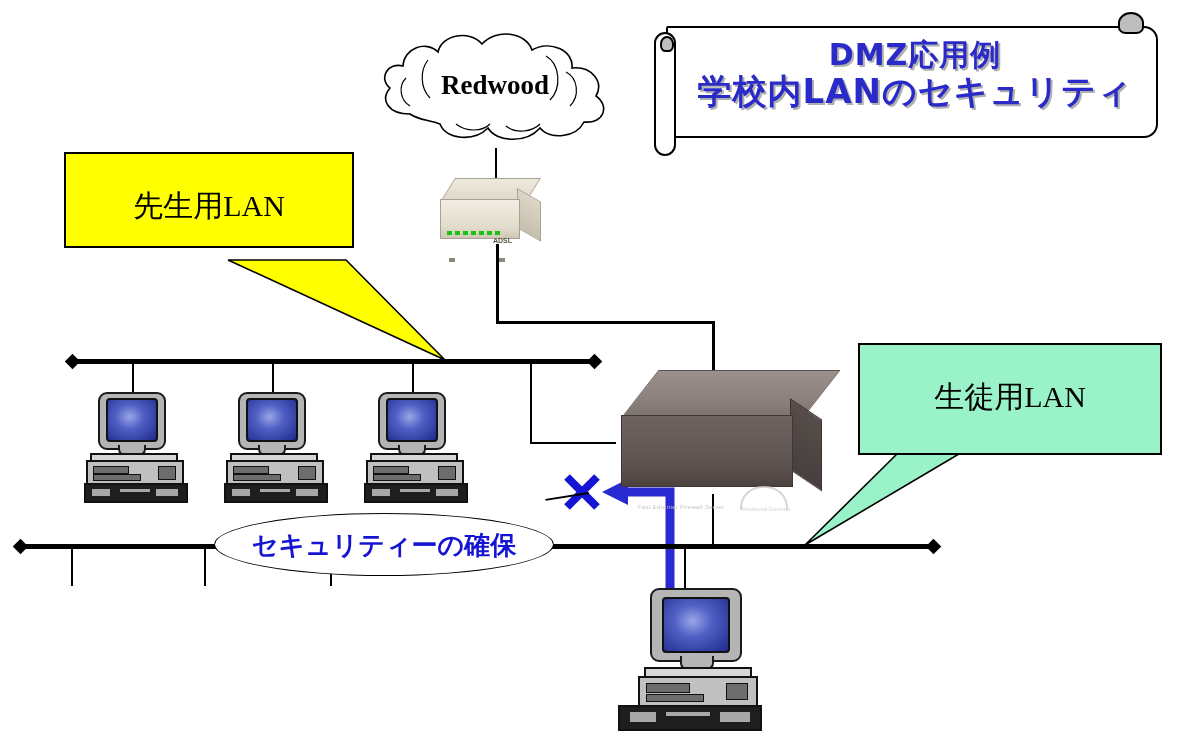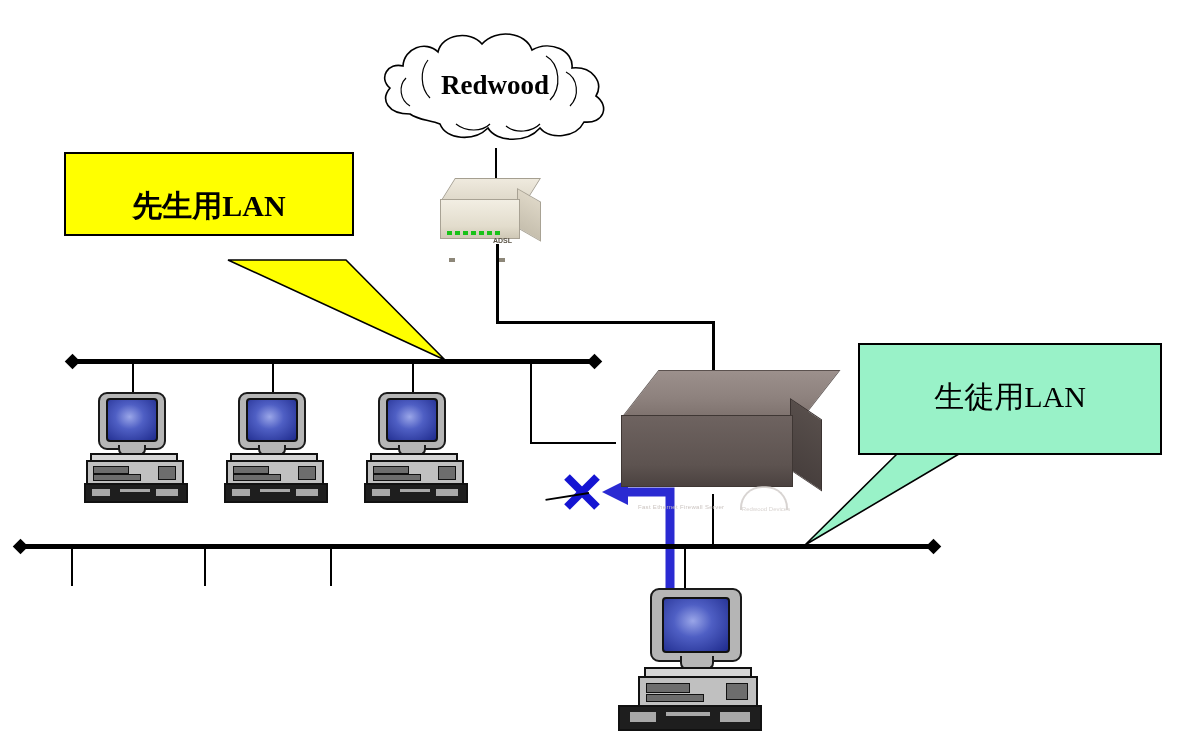--- a/index.html
+++ b/index.html
@@ -92,21 +92,21 @@
   
   .callout-text {
     position: absolute;
     width: 100%;
     text-align: center;
     font-size: 30px;
     color: #000;
     font-family: "Liberation Serif", "DejaVu Serif", serif;
     white-space: nowrap;
   }
-  #callout-teacher { left: 64px; top: 152px; width: 290px; height: 84px; font-weight: bold; }
+  #callout-teacher { left: 64px; top: 152px; width: 290px; height: 96px; }
   #callout-teacher .box {
     position: absolute; inset: 0;
     background: #ffff00;
     border: 2px solid #000;
     box-sizing: border-box;
   }
   #callout-teacher .callout-text { top: 34px; }
 
   #callout-student { left: 858px; top: 343px; width: 304px; height: 112px; }
   #callout-student .box {
@@ -287,20 +287,30 @@
     width: 11px; height: 11px;
     background: #000;
     transform: rotate(45deg);
   }
 </style>
 </head>
 <body>
 
 <div id="stage">
 
+  <div class="abs" id="title-banner">
+    <div class="scroll-body"></div>
+    <div class="roll-right-cap"></div>
+    <div class="roll-left"></div>
+    <div class="roll-left-cap"></div>
+    <div class="title-lines">
+      <div class="title-line l1">DMZ応用例</div>
+      <div class="title-line l2">学校内LANのセキュリティ</div>
+    </div>
+  </div>
 
   <div class="abs" id="cloud-group">
     <svg width="250" height="130" viewBox="0 0 250 130">
       <path d="M40,88 C18,88 10,74 20,62 C8,52 18,36 33,40 C34,22 56,14 68,26
                C72,8 100,4 112,18 C126,2 156,6 162,24 C180,14 204,24 202,42
                C222,40 234,56 226,70 C240,80 234,98 214,96
                C206,112 180,114 170,102 C156,118 126,116 118,102
                C104,116 76,114 70,98 C60,94 48,94 40,88 Z" fill="#ffffff" stroke="#000000" stroke-width="1.6"></path>
       <path d="M36,52 C28,60 30,74 40,80" fill="none" stroke="#000" stroke-width="1.2"></path>
       <path d="M58,34 C50,44 50,62 60,72" fill="none" stroke="#000" stroke-width="1.2"></path>
@@ -427,20 +437,23 @@
     <line x1="7" y1="7" x2="37" y2="37" stroke="#1414d2" stroke-width="8" stroke-linecap="butt"></line>
     <line x1="37" y1="7" x2="7" y2="37" stroke="#1414d2" stroke-width="8" stroke-linecap="butt"></line>
   </svg>
 
   <svg class="abs" style="left:598px; top:470px; width:90px; height:120px;" width="90" height="120">
     <path d="M72,118 L72,22 L26,22" fill="none" stroke="#2a2ad2" stroke-width="9"></path>
     <polygon points="4,22 30,9 30,35" fill="#2a2ad2"></polygon>
   </svg>
 
   <div class="thinh" style="left:545px; top:492px; width:44px; transform: rotate(-9deg); transform-origin: right center;"></div>
+  <div class="abs" id="security-oval">
+    <div class="txt">セキュリティーの確保</div>
+  </div>
 
   <div class="hline" style="left:22px; top:544px; width:912px;"></div>
   <div class="diamond" style="left:15px; top:541px;"></div>
   <div class="diamond" style="left:928px; top:541px;"></div>
   <div class="thinline" style="left:71px; top:546px; height:40px;"></div>
   <div class="thinline" style="left:204px; top:546px; height:40px;"></div>
   <div class="thinline" style="left:330px; top:546px; height:40px;"></div>
   <div class="thinline" style="left:684px; top:546px; height:46px;"></div>
 
   <div class="pc" style="left:600px; top:588px; width:170px; height:140px;">

